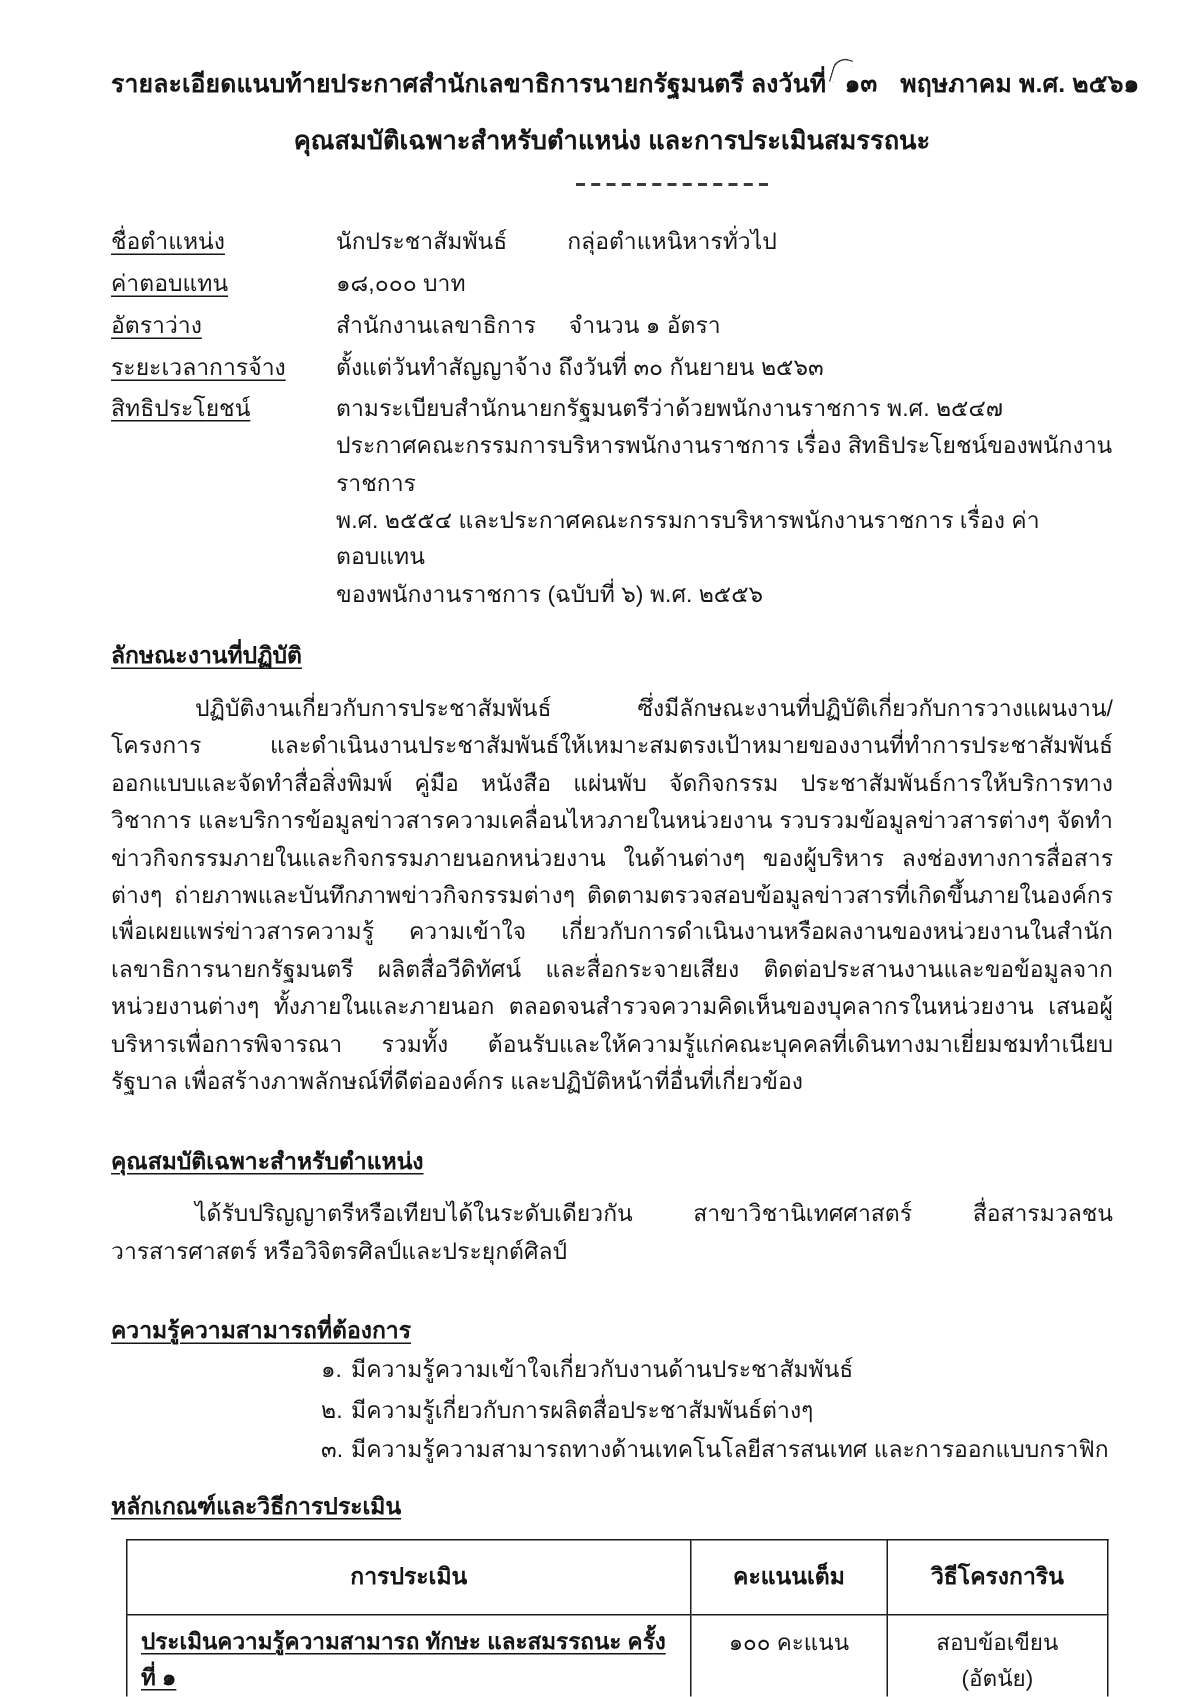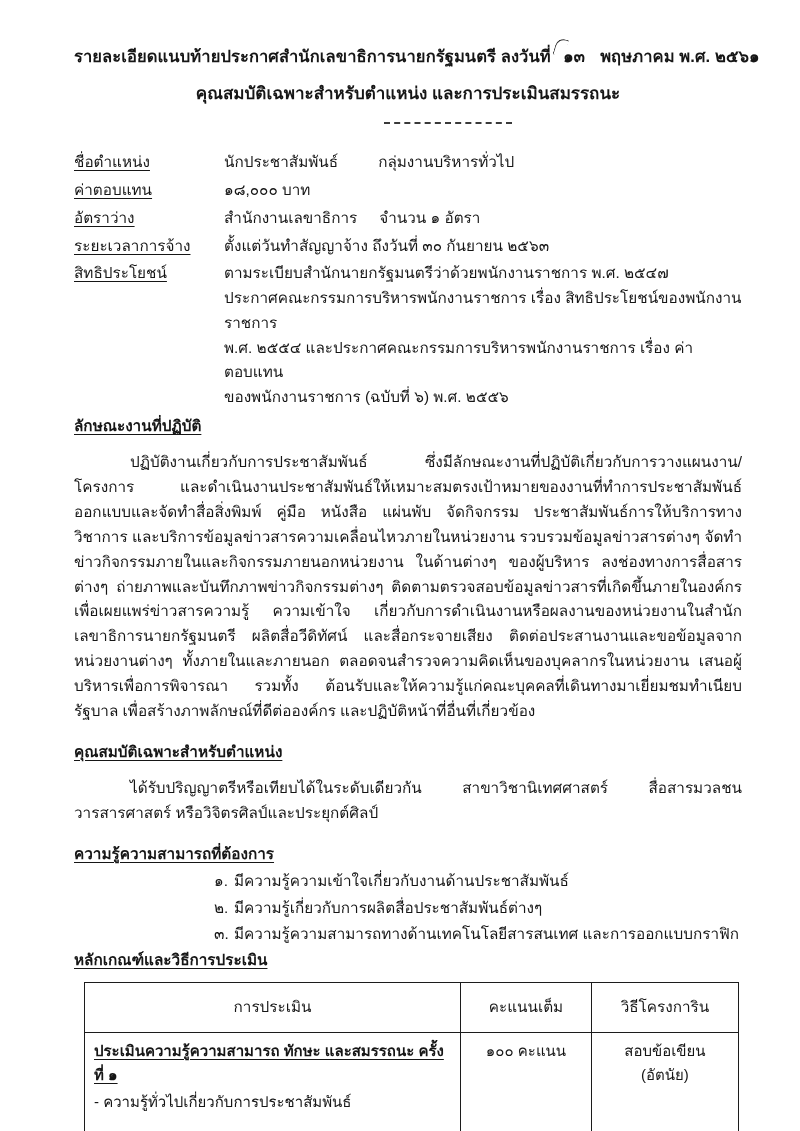--- a/index.html
+++ b/index.html
@@ -100,21 +100,21 @@
   .info-value-lines div {
     line-height: 1.62;
   }
 
   
   .section-heading {
     font-weight: 600;
     font-size: 15.3px;
     text-decoration: underline;
     text-underline-offset: 2.5px;
-    margin-top: 0;
+    margin-top: 11px;
     display: inline-block;
   }
   .body-para {
     font-size: 15.3px;
     line-height: 1.63;
     text-align: justify;
     text-justify: inter-word;
     margin-top: 12px;
     text-indent: 56px;
   }
@@ -147,21 +147,21 @@
     table-layout: fixed;
   }
   table.assess th,
   table.assess td {
     border: 1.4px solid #1c1c1c;
     vertical-align: top;
     font-size: 15px;
     padding: 6px 9px 9px 9px;
   }
   table.assess th {
-    font-weight: 400;
+    font-weight: 700;
     padding: 11px 6px 13px 6px;
     font-size: 15.3px;
   }
   table.assess col.c1 { width: 57.5%; }
   table.assess col.c2 { width: 20%; }
   table.assess col.c3 { width: 22.5%; }
 
   td.c-center {
     text-align: center;
     padding-top: 9px;
@@ -193,21 +193,21 @@
     </div>
     <div class="header-line-2">คุณสมบัติเฉพาะสำหรับตำแหน่ง และการประเมินสมรรถนะ</div>
     <div class="dash-sep"></div>
   </div>
 
   <div class="info-block">
 
     <div class="info-row">
       <div class="info-label">ชื่อตำแหน่ง</div>
       <div class="info-value">
-        <span>นักประชาสัมพันธ์</span><span class="gap"></span><span>กลุ่มงานบริหารทั่วไป</span>
+        <span>นักประชาสัมพันธ์</span><span class="gap"></span><span>กลุ่อตำแหนิหารทั่วไป</span>
       </div>
     </div>
 
     <div class="info-row">
       <div class="info-label">ค่าตอบแทน</div>
       <div class="info-value">๑๘,๐๐๐ บาท</div>
     </div>
 
     <div class="info-row">
       <div class="info-label">อัตราว่าง</div>

